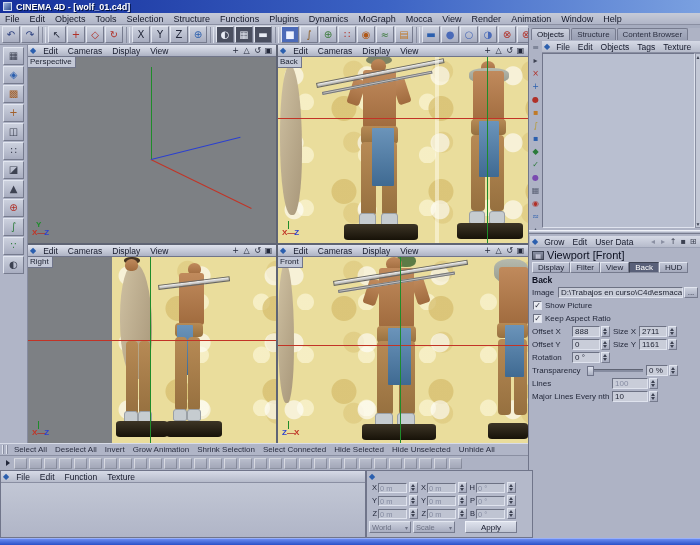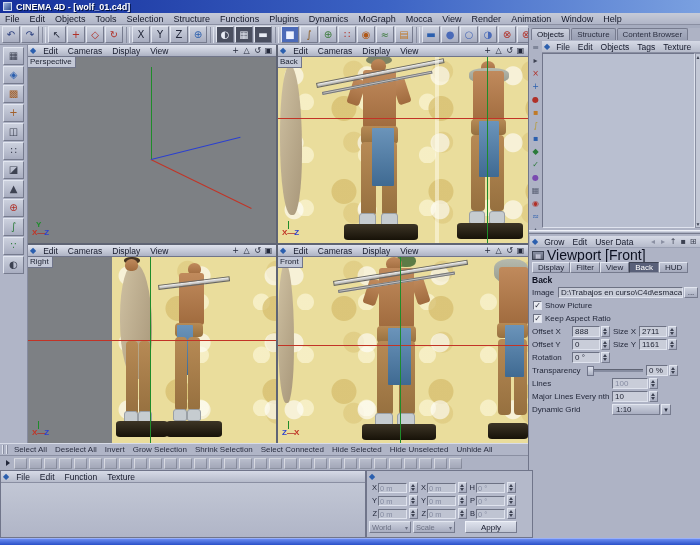--- a/index.html
+++ b/index.html
@@ -132,21 +132,21 @@
   .arow{display:flex;align-items:center;height:12px;margin:1px 0;}
   .ahdr{background:linear-gradient(#d6dae6,#b6bbcb);border-bottom:1px solid #9ba1b4;margin:0 -2px;padding:0 2px;}
   .aicn{color:#2b5fae;font-family:"DejaVu Sans",sans-serif;font-size:8px;margin-right:2px;}
   .amenu{display:flex;}
   .ami{padding:0 4px;font-size:8.5px;color:#14182a;}
   .ahicons{margin-left:auto;display:flex;}
   .ahico{width:10px;height:10px;display:flex;align-items:center;justify-content:center;
     font-family:"DejaVu Sans",sans-serif;font-size:8px;}
   .aicn2{width:12px;height:9px;background:linear-gradient(#8a90a4,#5f6474);border:1px solid #3d4252;
     margin-right:3px;color:#dde;font-size:6px;line-height:8px;text-align:center;}
-  .aobjt{font-size:14px;color:#0c1020;}
+  .aobjt{font-size:11px;color:#0c1020;}
   .atabs{display:flex;margin:1px 0;}
   .atabs .tab{padding:0 5px;height:11px;line-height:10px;font-size:8px;color:#1c2030;
     background:linear-gradient(#c2c7d6,#a5aabd);border:1px solid;border-color:#e2e6f0 #767b8e #767b8e #e2e6f0;}
   .atabs .tab.active{background:#596079;color:#fff;border-color:#3d4252 #8a8fa2 #8a8fa2 #3d4252;}
   .asec{font-weight:bold;font-size:8.5px;color:#0c1020;margin:2px 0 1px 0;}
   .albl{font-size:8px;color:#23283a;white-space:nowrap;overflow:hidden;}
   .w26{width:26px;flex:0 0 26px;} .w40{width:40px;flex:0 0 40px;} .w46{width:46px;flex:0 0 46px;}
   .w52{width:52px;flex:0 0 52px;} .w80{width:80px;flex:0 0 80px;}
   .ain{height:11px;line-height:10px;background:#c9cdd9;border:1px solid;color:#1c2030;
     border-color:#6d7284 #dfe3ee #dfe3ee #6d7284;font-size:8px;padding:0 2px;white-space:nowrap;overflow:hidden;}
@@ -431,21 +431,21 @@
     </div>
   </div>
 
   <div class="selbar">
     <span class="grip"></span>
     <span class="grip"></span>
     <span style="display:flex">
         <span class="mi">Select All</span>
         <span class="mi">Deselect All</span>
         <span class="mi">Invert</span>
-        <span class="mi">Grow Selection</span>
+        <span class="mi">Grow Animation</span>
         <span class="mi">Shrink Selection</span>
         <span class="mi">Select Connected</span>
         <span class="mi">Hide Selected</span>
         <span class="mi">Hide Unselected</span>
         <span class="mi">Unhide All</span>
       </span>
   </div>
 
   <div class="ghostbar">
     <span class="ghostarrow"></span>
@@ -662,22 +662,17 @@
       <div class="arow">
         <span class="albl w80">Lines</span>
         <span class="ain iw36 dim">100</span>
         <span class="stp"></span>
       </div>
       <div class="arow">
         <span class="albl w80">Major Lines Every nth</span>
         <span class="ain iw36">10</span>
         <span class="stp"></span>
       </div>
-      <div class="arow">
-        <span class="albl w80">Dynamic Grid</span>
-        <span class="adrop dw48 dim">1:10</span>
-        <span class="darr">▾</span>
-      </div>
     </div>
   </div>
 
   <div class="taskbar"></div>
 </div>
 
 </body></html>

